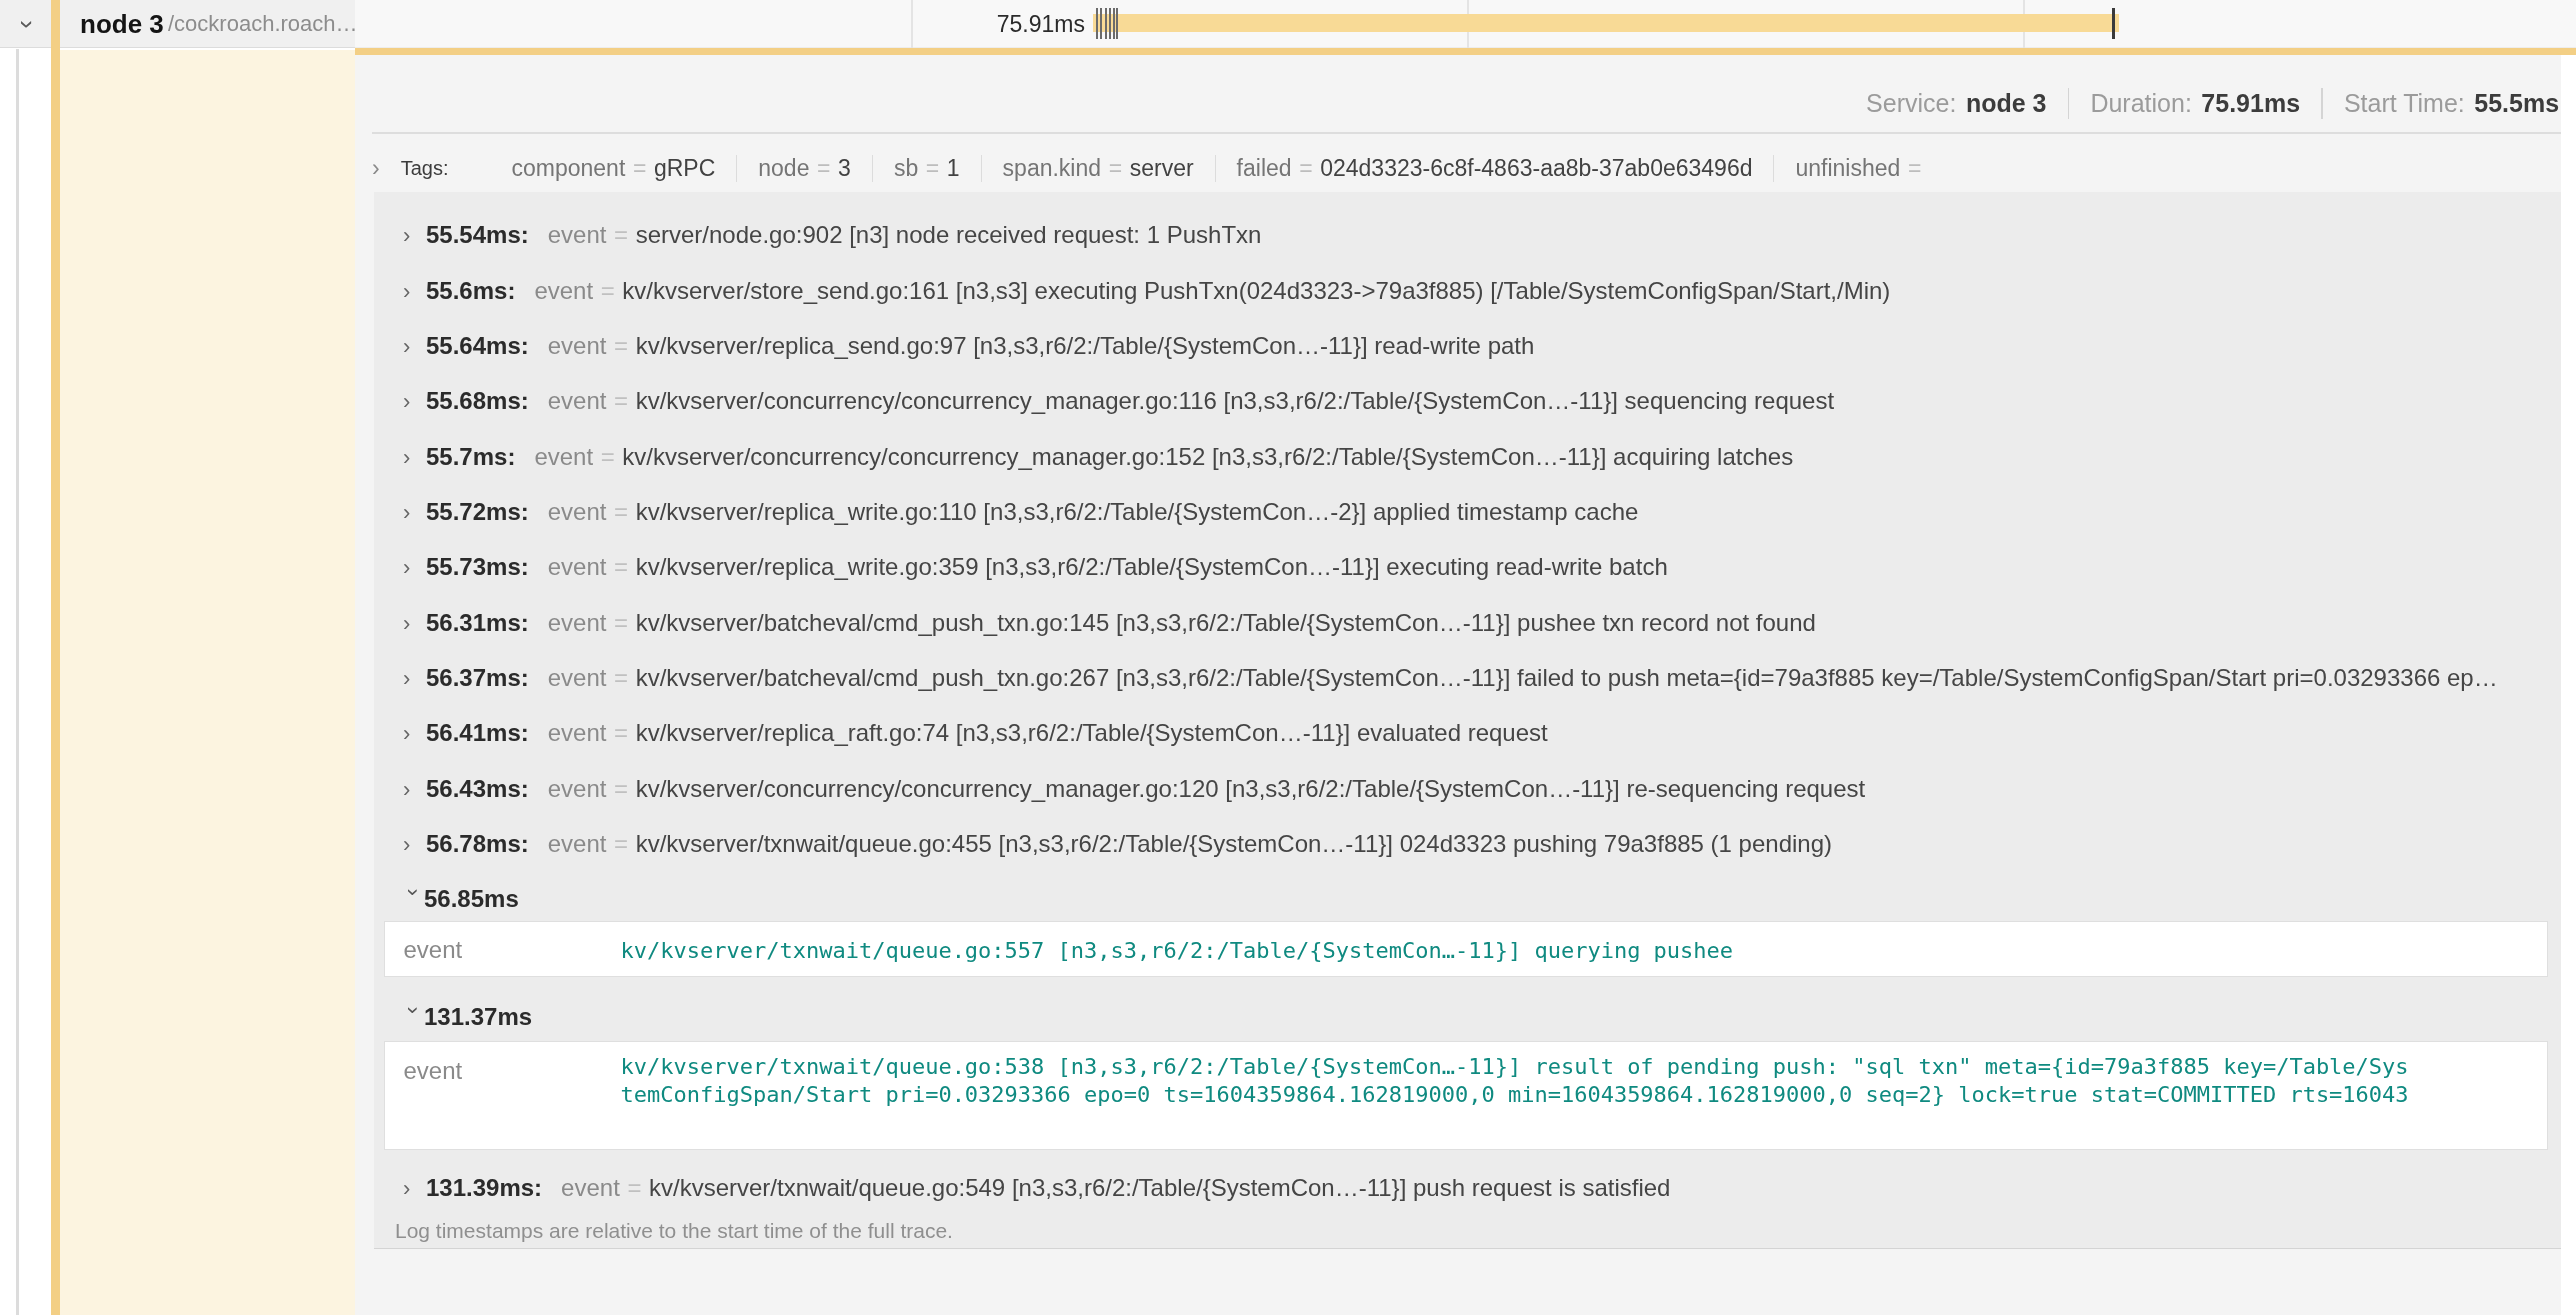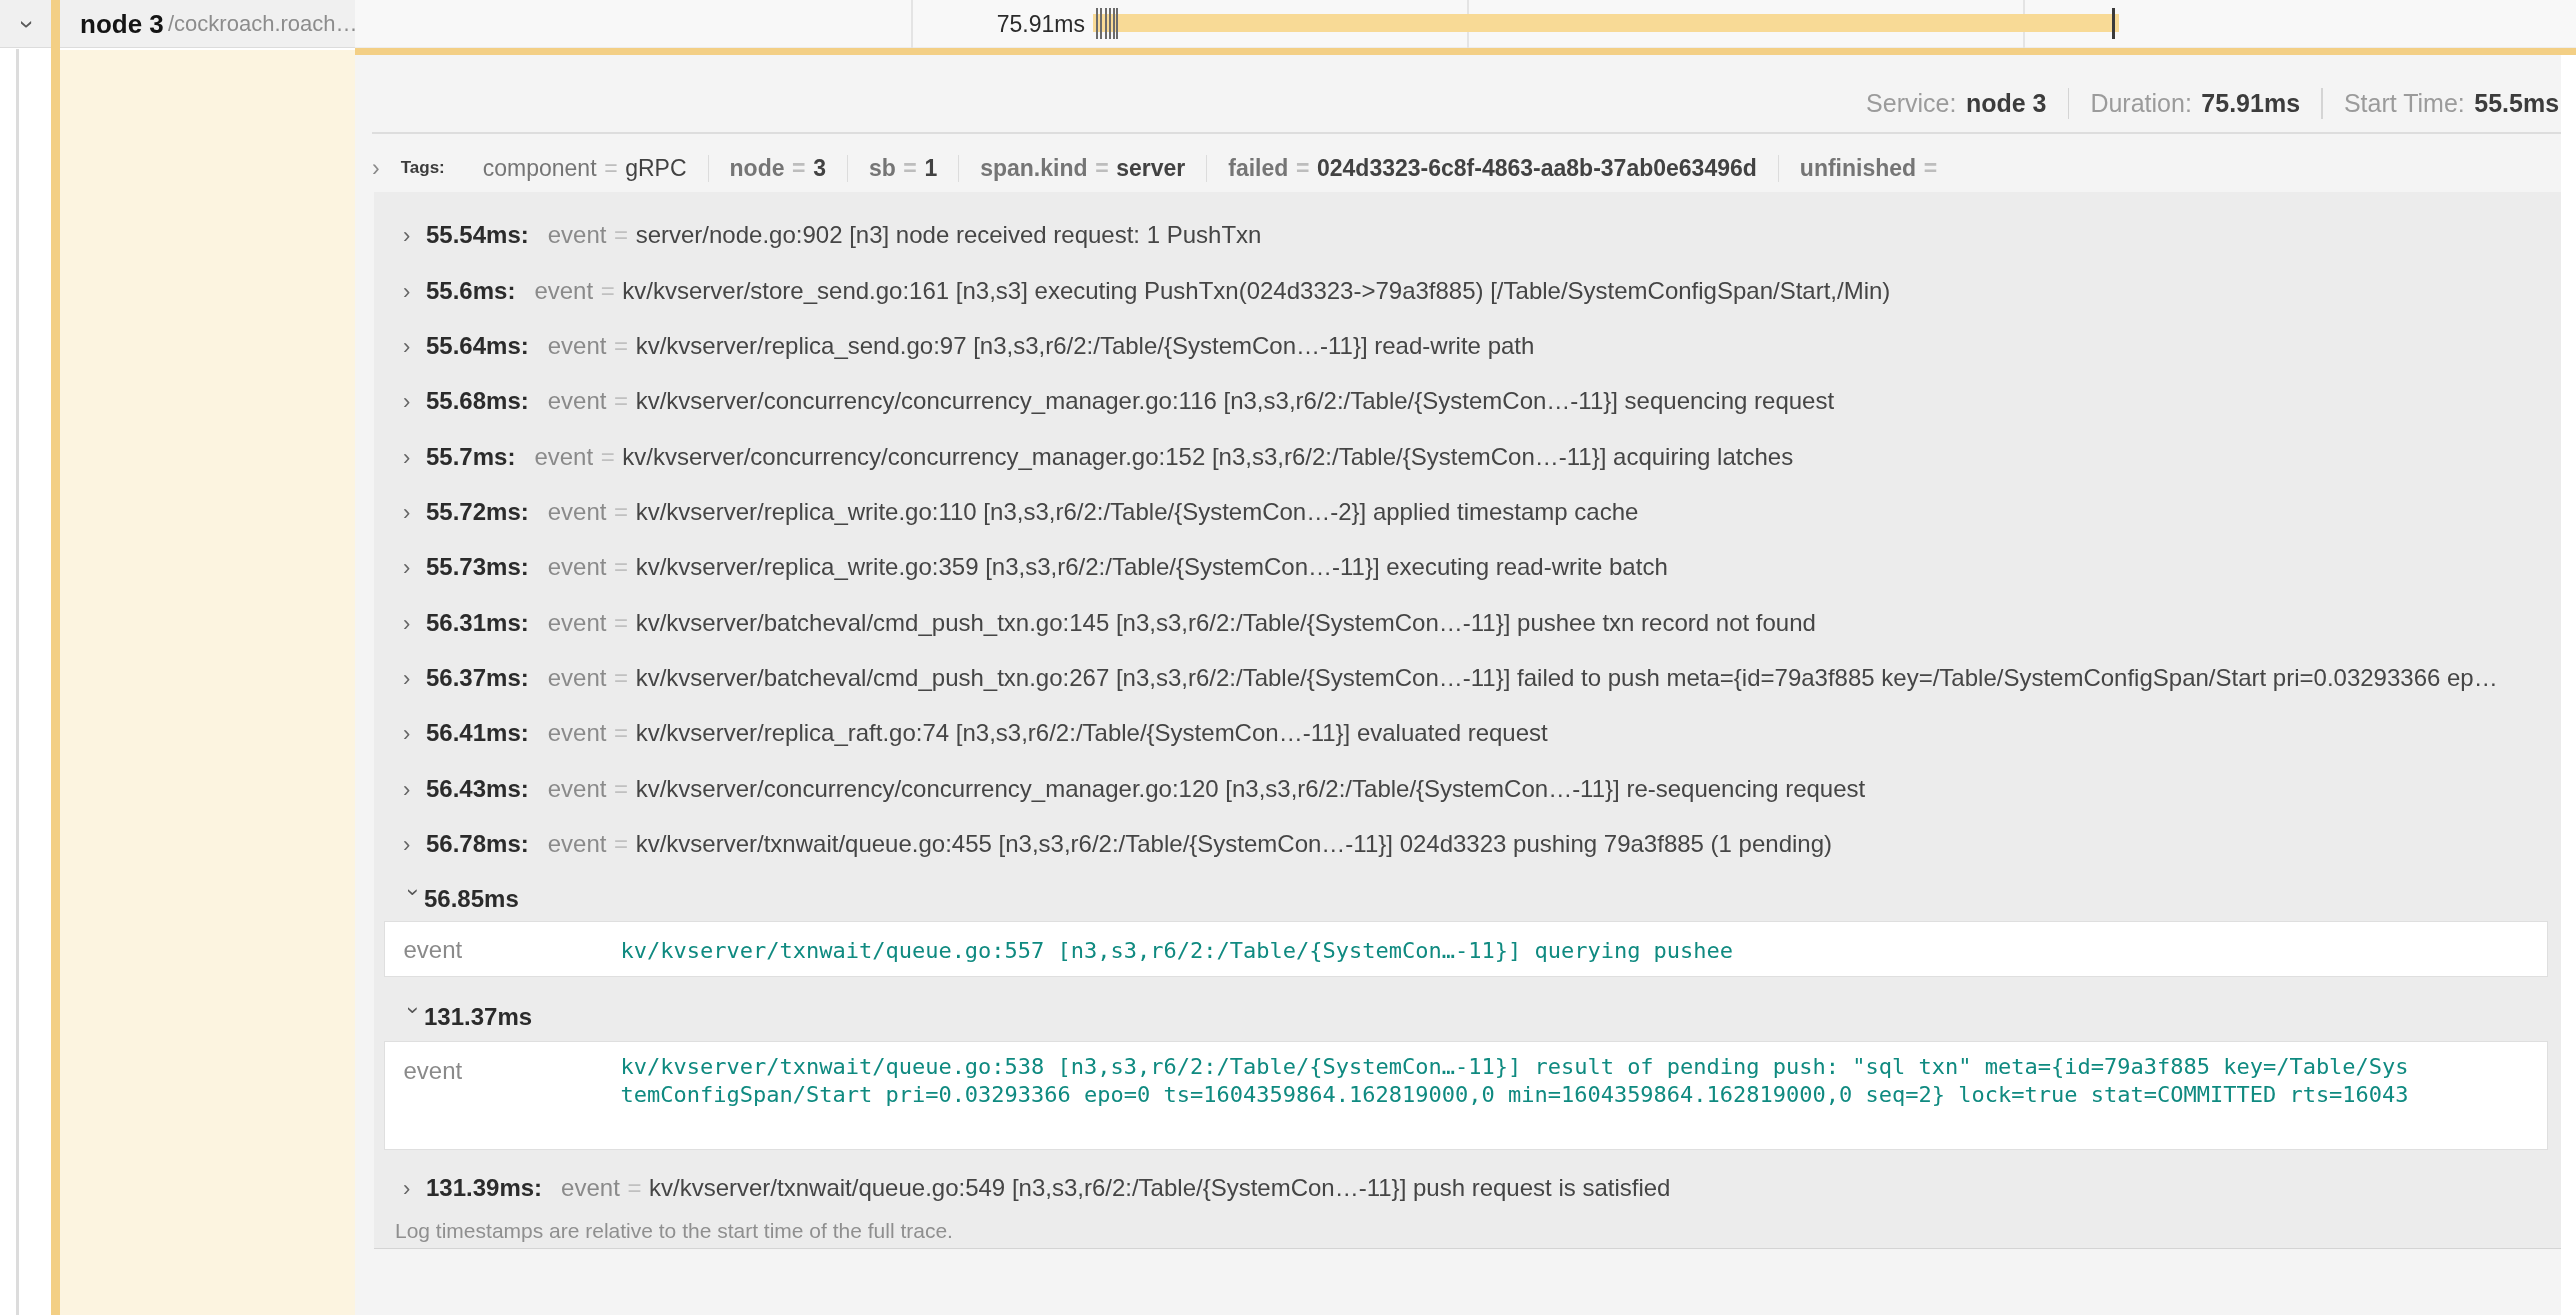--- a/index.html
+++ b/index.html
@@ -29,23 +29,23 @@
   .dp-title { position:absolute; left:17px; top:29.6px; font-size:29.6px; font-weight:700; color:#2d2d2d; white-space:nowrap; }
   .dp-meta { position:absolute; right:1.9px; top:34px; display:flex; align-items:center; font-size:25px; white-space:nowrap; }
   .dp-meta .lbl { color:#9b9b9b; margin-right:9.5px; }
   .dp-meta .val { color:#3c3c3c; font-weight:700; }
   .meta-sep { width:1.9px; height:30.5px; background:#d4d4d4; margin:0 21px; }
   .dp-divider { position:absolute; left:17px; top:78px; width:2189px; height:1.9px; background:#dddddd; }
 
   
   .tags-row { position:absolute; left:17px; top:97px; height:34px; display:flex; align-items:center; font-size:23px; white-space:nowrap; }
   .tags-chevron { font-size:23px; color:#8a8a8a; margin-right:21px; }
-  .tags-label { font-size:17px; font-weight:700; color:#3c3c3c; margin-right:17px; }
+  .tags-label { font-size:20px; font-weight:400; color:#3c3c3c; margin-right:42px; }
   .tag-item { padding:0 21px; display:flex; align-items:flex-start; }
-  .tag-item + .tag-item { border-left:1.9px solid #dcdcdc;font-weight:bold; }
+  .tag-item + .tag-item { border-left:1.9px solid #dcdcdc; }
   .tag-key { color:#757575; }
   .tag-eq { color:#bdbdbd; margin:0 7.6px; }
   .tag-val { color:#424242; }
 
   
   .logs-section { position:absolute; left:19px; top:138px; width:2187px; }
   .logs-header { position:relative; height:49px; background:#e1e1e1; }
   .logs-chevron { position:absolute; left:21px; top:11.4px; font-size:23px; color:#555; display:inline-block; transform:rotate(90deg); }
   .logs-title { position:absolute; left:55px; top:8.6px; font-size:26px; font-weight:700; color:#2b2b2b; }
   .logs-count { position:absolute; left:139px; top:8.6px; font-size:26px; color:#2b2b2b; }

